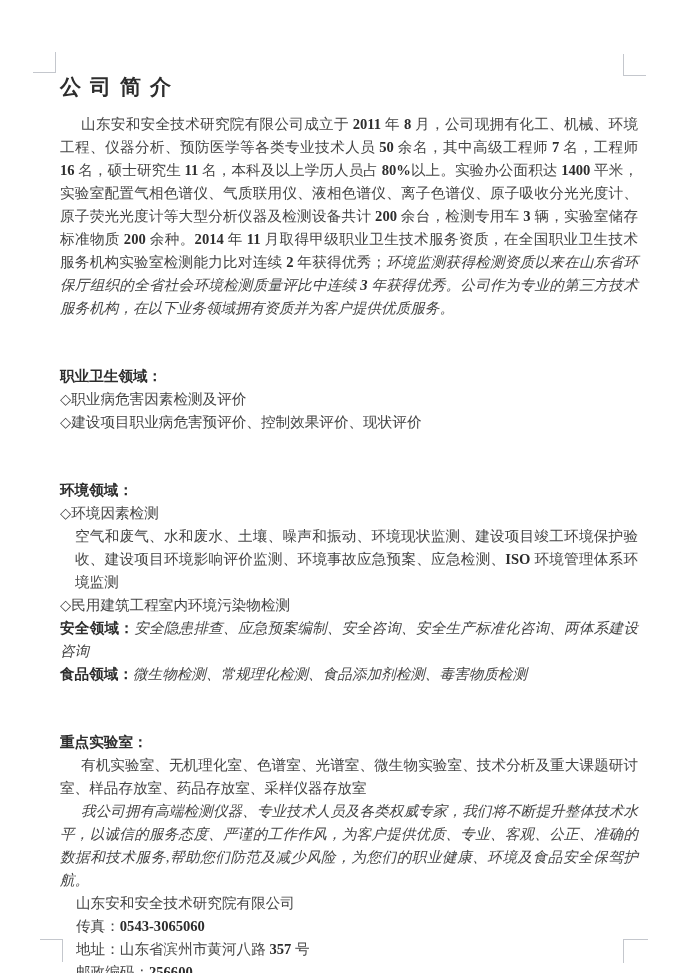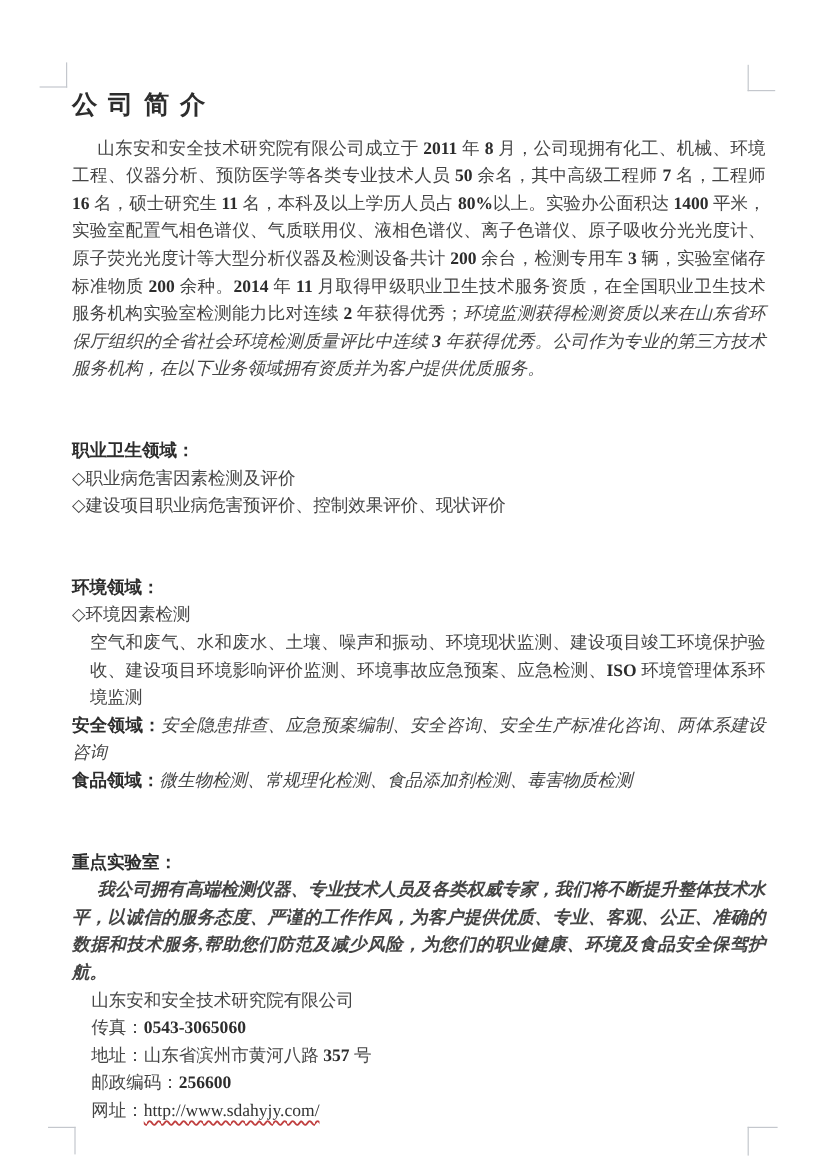--- a/index.html
+++ b/index.html
@@ -24,21 +24,21 @@
     font-size:21px;line-height:26px;font-weight:bold;color:var(--bold-text);
     letter-spacing:9px;margin:0 0 13px 0;
   }
   .para{
     margin:0;font-size:14.6px;line-height:23px;color:var(--body-text);
     text-align:justify;
   }
   .bold-h{font-weight:bold;color:var(--bold-text);margin-top:45px;}
   .indent{text-indent:21px;}
   .sub{padding-left:15px;}
-  .ital{font-style:italic;font-weight:bold;}
+  .ital{font-style:italic;}
   .b{font-weight:bold;color:var(--bold-text);margin-top:32px;}
   .i{font-style:italic;}
   .contact{padding-left:16px;}
   .url{
     font-weight:normal;color:#333333;
     text-decoration-line:underline;
     text-decoration-style:wavy;
     text-decoration-color:var(--wavy);
     text-underline-offset:3px;
     cursor:pointer;
@@ -60,25 +60,27 @@
 
     <p class="para indent"><span>山东安和安全技术研究院有限公司成立于 </span><span class="b">2011</span><span> 年 </span><span class="b">8</span><span> 月，公司现拥有化工、机械、环境工程、仪器分析、预防医学等各类专业技术人员 </span><span class="b">50</span><span> 余名，其中高级工程师 </span><span class="b">7</span><span> 名，工程师 </span><span class="b">16</span><span> 名，硕士研究生 </span><span class="b">11</span><span> 名，本科及以上学历人员占 </span><span class="b">80%</span><span>以上。实验办公面积达 </span><span class="b">1400</span><span> 平米，实验室配置气相色谱仪、气质联用仪、液相色谱仪、离子色谱仪、原子吸收分光光度计、原子荧光光度计等大型分析仪器及检测设备共计 </span><span class="b">200</span><span> 余台，检测专用车 </span><span class="b">3</span><span> 辆，实验室储存标准物质 </span><span class="b">200</span><span> 余种。</span><span class="b">2014</span><span> 年 </span><span class="b">11</span><span> 月取得甲级职业卫生技术服务资质，在全国职业卫生技术服务机构实验室检测能力比对连续 </span><span class="b">2</span><span> 年获得优秀；</span><span class="i">环境监测获得检测资质以来在山东省环保厅组织的全省社会环境检测质量评比中连续 </span><span class="b i">3</span><span class="i"> 年获得优秀。公司作为专业的第三方技术服务机构，在以下业务领域拥有资质并为客户提供优质服务。</span></p>
 
     <p class="para bold-h">职业卫生领域：</p>
     <p class="para">◇职业病危害因素检测及评价</p>
     <p class="para">◇建设项目职业病危害预评价、控制效果评价、现状评价</p>
 
     <p class="para bold-h">环境领域：</p>
     <p class="para">◇环境因素检测</p>
     <p class="para sub"><span>空气和废气、水和废水、土壤、噪声和振动、环境现状监测、建设项目竣工环境保护验收、建设项目环境影响评价监测、环境事故应急预案、应急检测、</span><span class="b">ISO</span><span> 环境管理体系环境监测</span></p>
+    <p class="para">◇民用建筑工程室内环境污染物检测</p>
 
     <p class="para"><span class="b">安全领域：</span><span class="i">安全隐患排查、应急预案编制、安全咨询、安全生产标准化咨询、两体系建设咨询</span></p>
     <p class="para"><span class="b">食品领域：</span><span class="i">微生物检测、常规理化检测、食品添加剂检测、毒害物质检测</span></p>
 
     <p class="para bold-h">重点实验室：</p>
+    <p class="para indent">有机实验室、无机理化室、色谱室、光谱室、微生物实验室、技术分析及重大课题研讨室、样品存放室、药品存放室、采样仪器存放室</p>
 
     <p class="para indent ital">我公司拥有高端检测仪器、专业技术人员及各类权威专家，我们将不断提升整体技术水平，以诚信的服务态度、严谨的工作作风，为客户提供优质、专业、客观、公正、准确的数据和技术服务,帮助您们防范及减少风险，为您们的职业健康、环境及食品安全保驾护航。</p>
 
     <div class="contact">
       <p class="para">山东安和安全技术研究院有限公司</p>
       <p class="para"><span>传真：</span><span class="b">0543-3065060</span></p>
       <p class="para"><span>地址：山东省滨州市黄河八路 </span><span class="b">357</span><span> 号</span></p>
       <p class="para"><span>邮政编码：</span><span class="b">256600</span></p>
       <p class="para"><span>网址：</span><span class="url">http://www.sdahyjy.com/</span></p>
     </div>

